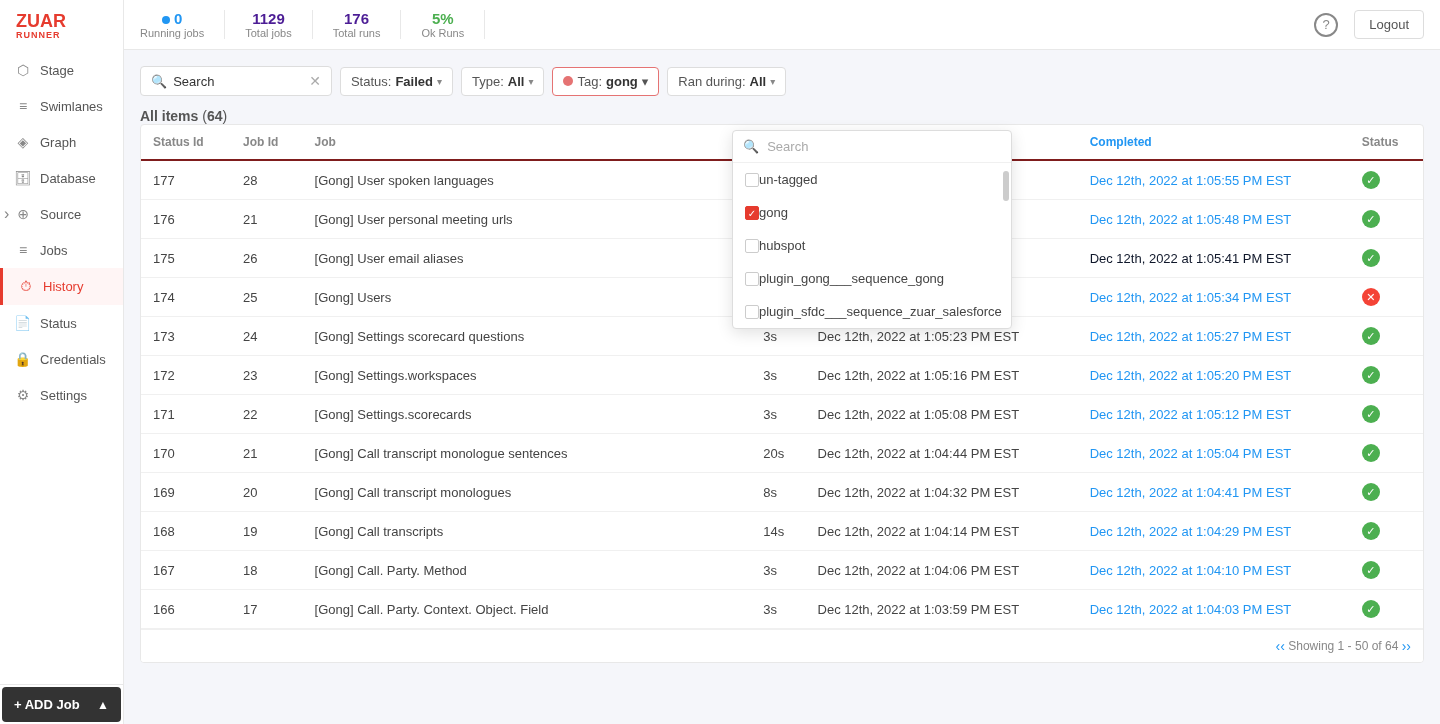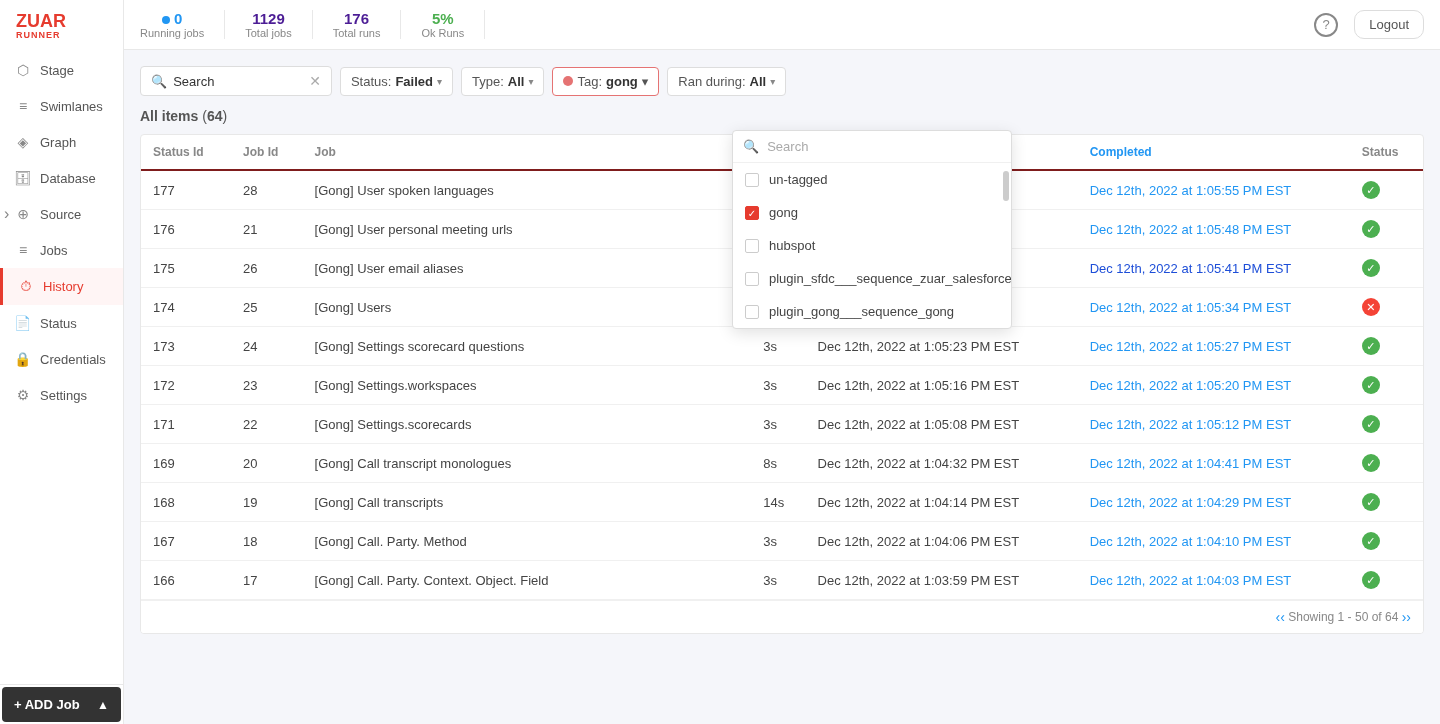--- a/index.html
+++ b/index.html
@@ -138,21 +138,21 @@
       align-items: center;
       justify-content: center;
       color: #888;
       font-size: 13px;
       cursor: pointer;
     }
     .logout-btn {
       background: none;
       border: 1px solid #ddd;
       padding: 6px 14px;
-      border-radius: 10px;
+      border-radius: 4px;
       cursor: pointer;
       color: #555;
       font-size: 13px;
     }
 
     
     .content {
       flex: 1;
       padding: 16px;
       overflow-y: auto;
@@ -209,21 +209,20 @@
       cursor: pointer;
       font-size: 13px;
       color: #555;
     }
     .tag-dot { width: 10px; height: 10px; background: #e57373; border-radius: 50%; }
 
     
     .all-items-label {
       font-size: 14px;
       color: #555;
-      margin-bottom: 10px;
     }
     .all-items-label span { font-weight: 600; }
 
     
     .table-container {
       background: #fff;
       border: 1px solid #e8e8e8;
       border-radius: 4px;
       overflow: auto;
     }
@@ -315,21 +314,20 @@
       color: #333;
     }
     .dropdown-search input::placeholder { color: #aaa; }
     .dropdown-items {
       max-height: 220px;
       overflow-y: auto;
     }
     .dropdown-item {
       display: flex;
       align-items: flex-end;
-      gap: 10px;
       padding: 9px 12px;
       cursor: pointer;
       font-size: 13px;
       color: #444;
     }
     .checkbox {
       width: 14px;
       height: 14px;
       border: 1.5px solid #ccc;
       border-radius: 2px;
@@ -517,21 +515,21 @@
         ✓
       </div>
     </td>
   </tr>
             <tr>
     <td>175</td>
     <td>26</td>
     <td>[Gong] User email aliases</td>
     <td></td>
     <td>1:05:38 PM EST</td>
-    <td style="color:#1d4ed8;margin-top:40px;">Dec 12th, 2022 at 1:05:41 PM EST</td>
+    <td style="color:#0f172a;margin-top:40px;">Dec 12th, 2022 at 1:05:41 PM EST</td>
     <td>
       <div class="status-ok">
         ✓
       </div>
     </td>
   </tr>
             <tr>
     <td>174</td>
     <td>25</td>
     <td>[Gong] Users</td>
@@ -577,20 +575,33 @@
     <td>3s</td>
     <td>Dec 12th, 2022 at 1:05:08 PM EST</td>
     <td style="color:#2196f3;">Dec 12th, 2022 at 1:05:12 PM EST</td>
     <td>
       <div class="status-ok">
         ✓
       </div>
     </td>
   </tr>
             <tr>
+    <td>170</td>
+    <td>21</td>
+    <td>[Gong] Call transcript monologue sentences</td>
+    <td>20s</td>
+    <td>Dec 12th, 2022 at 1:04:44 PM EST</td>
+    <td style="color:#2196f3;">Dec 12th, 2022 at 1:05:04 PM EST</td>
+    <td>
+      <div class="status-ok">
+        ✓
+      </div>
+    </td>
+  </tr>
+            <tr>
     <td>169</td>
     <td>20</td>
     <td>[Gong] Call transcript monologues</td>
     <td>8s</td>
     <td>Dec 12th, 2022 at 1:04:32 PM EST</td>
     <td style="color:#2196f3;">Dec 12th, 2022 at 1:04:41 PM EST</td>
     <td>
       <div class="status-ok">
         ✓
       </div>
@@ -668,25 +679,25 @@
           <div class="dropdown-item">
     <div class="checkbox ">
       
     </div>
     <span>hubspot</span>
   </div>
           <div class="dropdown-item">
     <div class="checkbox ">
       
     </div>
-    <span>plugin_sfdc___sequence_zuar_salesforce</span>
+    <span>plugin_gong___sequence_gong</span>
   </div>
           <div class="dropdown-item">
     <div class="checkbox ">
       
     </div>
-    <span>plugin_gong___sequence_gong</span>
+    <span>plugin_sfdc___sequence_zuar_salesforce</span>
   </div>
         </div>
       <div class="scrollbar-thumb"></div>
     </div>
   </div>
 </div>
 
 </body></html>

